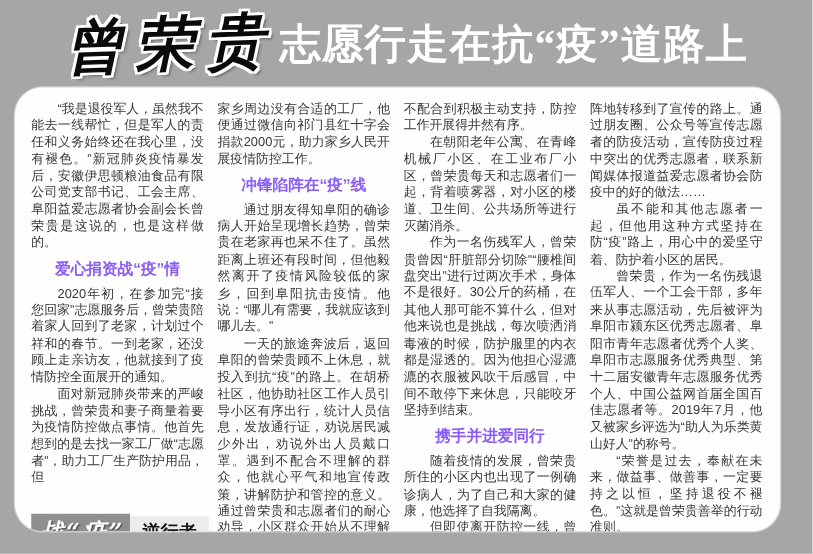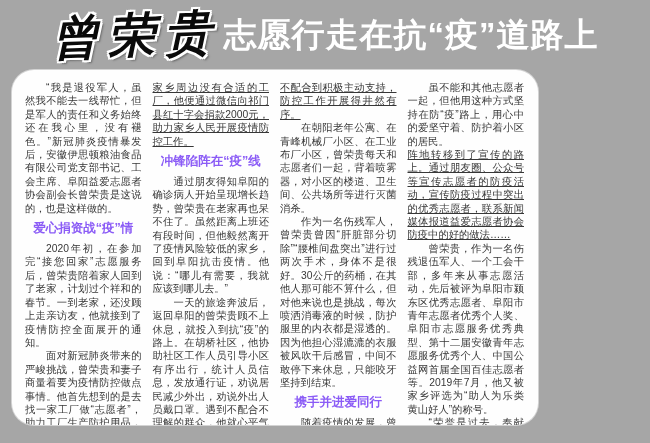--- a/index.html
+++ b/index.html
@@ -28,52 +28,52 @@
     letter-spacing:9px;
     vertical-align:middle;
     margin-right:4px;
     transform:rotate(-2deg);
     text-shadow:
       -2px -2px 0 #fff, 2px -2px 0 #fff, -2px 2px 0 #fff, 2px 2px 0 #fff,
       -2px 0 0 #fff, 2px 0 0 #fff, 0 -2px 0 #fff, 0 2px 0 #fff,
       3px 3px 2px rgba(60,60,60,.55);
   }
   .title-rest {
-    font-family:Liberation Sans, sans-serif;
+    font-family:Liberation Serif, serif;
     font-size:33px;
     font-weight:bold;
     color:#ffffff;
     letter-spacing:1px;
     vertical-align:middle;
   }
   .card {
     position:absolute;
     left:12px; top:70px;
-    width:526px; height:355px;
+    width:612px; height:355px;
     background:#fefefe;
     border-radius:22px;
     overflow:hidden;
     box-shadow:0 0 0 1px rgba(255,255,255,.5);
   }
   .columns {
     display:flex;
     gap:11px;
     padding:11px 14px 8px 13px;
     height:100%;
   }
   .col {
     flex:1;
     min-width:0;
     font-size:10.3px;
     line-height:13.4px;
     color:#373737;
     text-align:justify;
   }
   .para { text-indent:21px; }
-  .para.cont { text-indent:0;text-decoration:underline; }
+  .para.cont { text-indent:0; }
   .subhead {
     font-size:12.5px;
     line-height:14px;
     text-align:center;
     font-weight:bold;
     color:#8b5cf6;
     margin:6px 0 7px;
   }
   .badge {
     margin-top:21px;
@@ -136,19 +136,19 @@
       </div>
       <div class="col">
         <p class="para cont">不配合到积极主动支持，防控工作开展得井然有序。</p>
         <p class="para">在朝阳老年公寓、在青峰机械厂小区、在工业布厂小区，曾荣贵每天和志愿者们一起，背着喷雾器，对小区的楼道、卫生间、公共场所等进行灭菌消杀。</p>
         <p class="para">作为一名伤残军人，曾荣贵曾因“肝脏部分切除”“腰椎间盘突出”进行过两次手术，身体不是很好。30公斤的药桶，在其他人那可能不算什么，但对他来说也是挑战，每次喷洒消毒液的时候，防护服里的内衣都是湿透的。因为他担心湿漉漉的衣服被风吹干后感冒，中间不敢停下来休息，只能咬牙坚持到结束。</p>
         <h3 class="subhead">携手并进爱同行</h3>
         <p class="para">随着疫情的发展，曾荣贵所住的小区内也出现了一例确诊病人，为了自己和大家的健康，他选择了自我隔离。</p>
         <p class="para">但即使离开防控一线，曾荣贵依然选择继续战斗，这次他将</p>
       </div>
       <div class="col">
+        <p class="para cont">阵地转移到了宣传的路上。通过朋友圈、公众号等宣传志愿者的防疫活动，宣传防疫过程中突出的优秀志愿者，联系新闻媒体报道益爱志愿者协会防疫中的好的做法……</p>
         <p class="para">虽不能和其他志愿者一起，但他用这种方式坚持在防“疫”路上，用心中的爱坚守着、防护着小区的居民。</p>
-        <p class="para cont">阵地转移到了宣传的路上。通过朋友圈、公众号等宣传志愿者的防疫活动，宣传防疫过程中突出的优秀志愿者，联系新闻媒体报道益爱志愿者协会防疫中的好的做法……</p>
         <p class="para">曾荣贵，作为一名伤残退伍军人、一个工会干部，多年来从事志愿活动，先后被评为阜阳市颍东区优秀志愿者、阜阳市青年志愿者优秀个人奖、阜阳市志愿服务优秀典型、第十二届安徽青年志愿服务优秀个人、中国公益网首届全国百佳志愿者等。2019年7月，他又被家乡评选为“助人为乐类黄山好人”的称号。</p>
         <p class="para">“荣誉是过去，奉献在未来，做益事、做善事，一定要持之以恒，坚持退役不褪色。”这就是曾荣贵善举的行动准则。</p>
       </div>
     </div>
 </div>
 
 </body></html>

